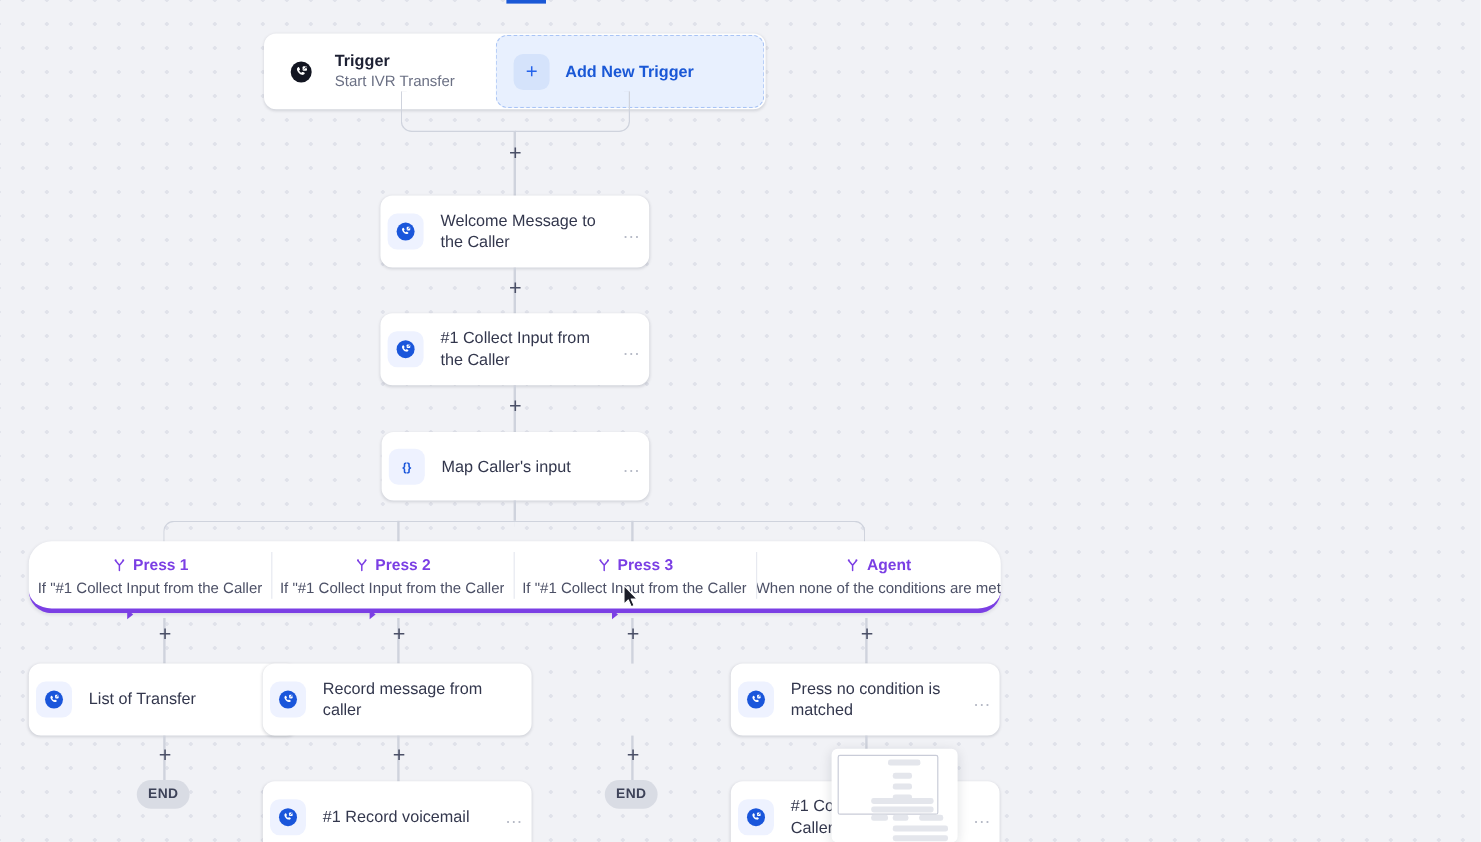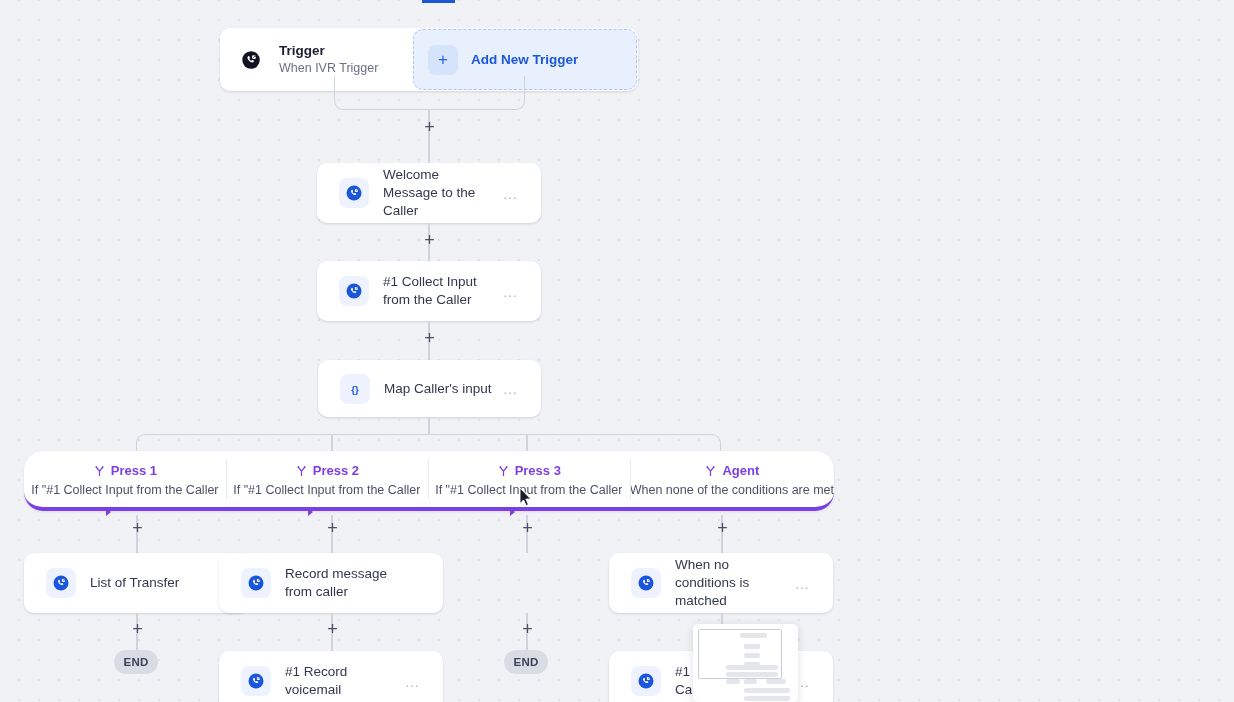--- a/index.html
+++ b/index.html
@@ -22,21 +22,21 @@
   }
 
   
   .card {
     position: absolute;
     background: #ffffff;
     border-radius: 10px;
     box-shadow: 0 1px 3px rgba(16,24,40,.09), 0 1px 2px rgba(16,24,40,.05);
     display: flex;
     align-items: center;
-    padding: 0 22px;
+    padding: 0 6px;
   }
 
   .icon-tile {
     width: 30px; height: 30px;
     border-radius: 8px;
     background: #eef2ff;
     display: flex; align-items: center; justify-content: center;
     flex: 0 0 auto;
   }
   .icon-tile.plain { background: transparent; }
@@ -254,21 +254,21 @@
       <span class="icon-tile plain">
         <svg width="20" height="20" viewBox="0 0 24 24">
           <circle cx="12" cy="12" r="10.5" fill="#121521"></circle>
           <path d="M8.6 7.4c.5-.5 1.2-.3 1.5.3l.6 1.2c.2.5.1.9-.3 1.2l-.5.4c.4 1 1.3 1.9 2.3 2.3l.4-.5c.3-.4.8-.5 1.2-.3l1.2.6c.6.3.8 1 .3 1.5-.6.7-1.6 1-2.6.7-2.2-.6-4.3-2.7-4.9-4.9-.2-1 .1-2 .8-2.5z" fill="#ffffff"></path>
           <rect x="13.4" y="6.3" width="4.4" height="4.4" rx="1" fill="#ffffff"></rect>
           <path d="M15 9.1l2-2M16.2 7.1h1v1" stroke="#121521" stroke-width=".8" fill="none" stroke-linecap="round"></path>
         </svg>
       </span>
       <div class="trigger-text">
         <div class="trigger-title">Trigger</div>
-        <div class="trigger-sub">When IVR Trigger</div>
+        <div class="trigger-sub">Start IVR Transfer</div>
       </div>
     </div>
     <div id="add-new-trigger">
       <span class="plus-tile">+</span>
       <span class="add-trigger-label">Add New Trigger</span>
     </div>
   </div>
 
   <div class="corner" style="left:334px; top:76px; width:96px; height:34px; border-top:none; border-top-left-radius:0; border-bottom-left-radius:9px; border-bottom:1.5px solid #cfd3dd; border-right:none;"></div>
   <div class="corner right" style="left:429px; top:76px; width:96px; height:34px; border-top:none; border-top-right-radius:0; border-bottom-right-radius:9px; border-bottom:1.5px solid #cfd3dd; border-left:none;"></div>
@@ -414,21 +414,21 @@
 
   <div class="card" style="left:609px; top:553px; width:224px; height:60px;">
     <span class="icon-tile">
       <svg width="18" height="18" viewBox="0 0 24 24">
         <circle cx="12" cy="12" r="10" fill="#1a56db"></circle>
         <path d="M8.8 8c.45-.45 1.1-.27 1.36.27l.54 1.08c.18.45.09.81-.27 1.08l-.45.36c.36.9 1.17 1.71 2.07 2.07l.36-.45c.27-.36.72-.45 1.08-.27l1.08.54c.54.27.72.9.27 1.36-.54.63-1.44.9-2.34.63-1.98-.54-3.87-2.43-4.41-4.41-.18-.9.09-1.8.71-2.26z" fill="#ffffff"></path>
         <rect x="13.2" y="6.7" width="4" height="4" rx=".9" fill="#ffffff"></rect>
         <path d="M14.7 9.2l1.8-1.8M15.8 7.4h.9v.9" stroke="#1a56db" stroke-width=".75" fill="none" stroke-linecap="round"></path>
       </svg>
     </span>
-    <span class="card-label">When no conditions is matched</span>
+    <span class="card-label">Press no condition is matched</span>
     <span class="dots">…</span>
   </div>
 
   <div class="vline" style="left:136px; top:613px; height:38px;"></div>
   <div class="vline" style="left:331px; top:613px; height:42px;"></div>
   <div class="vline" style="left:526px; top:613px; height:38px;"></div>
   <div class="vline" style="left:721px; top:613px; height:42px;"></div>
 
   <div class="plus-node" style="left:129px; top:622px;">+</div>
   <div class="plus-node" style="left:324px; top:622px;">+</div>

